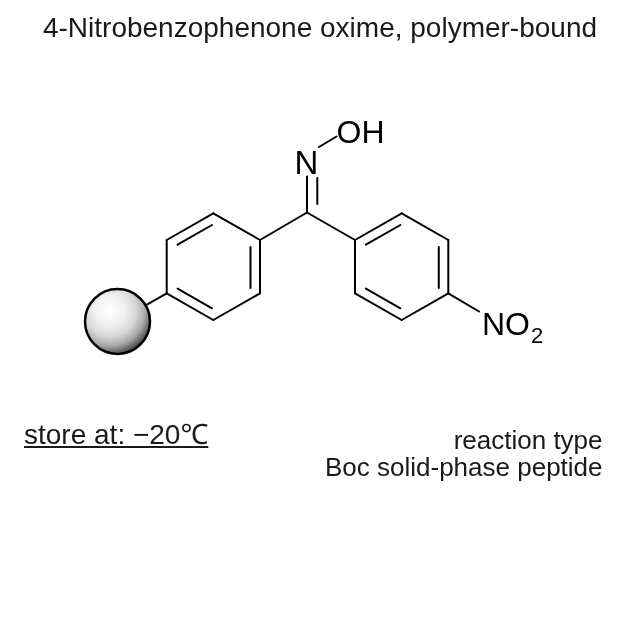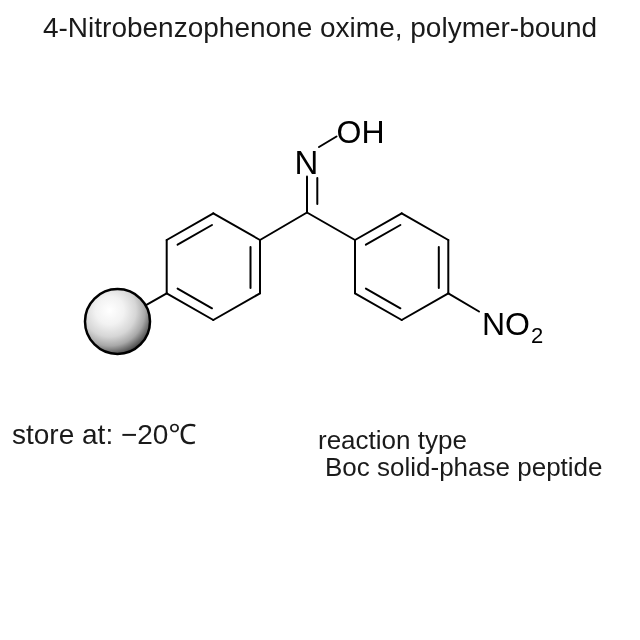--- a/index.html
+++ b/index.html
@@ -21,33 +21,35 @@
     color:#1a1a1a;
     white-space:nowrap;
   }
   .structure-svg{
     position:absolute;
     top:0;left:0;
     width:640px;height:640px;
   }
   .storage-note{
     position:absolute;
-    left:12px;top:420px;
+    left:24px;top:420px;
     font-size:28px;
     line-height:30px;
     color:#1a1a1a;
     white-space:nowrap;
+    text-decoration:underline;
   }
   .reaction-block{
     position:absolute;
     left:318px;top:427px;
     font-size:26px;
     line-height:27px;
     color:#1a1a1a;
     white-space:nowrap;
+    text-align:right;
   }
   .reaction-block .indent{padding-left:7px;}
   text.atom{
     fill:#000;
     font-family:"Liberation Sans",sans-serif;
   }
 </style>
 </head>
 <body>
 

